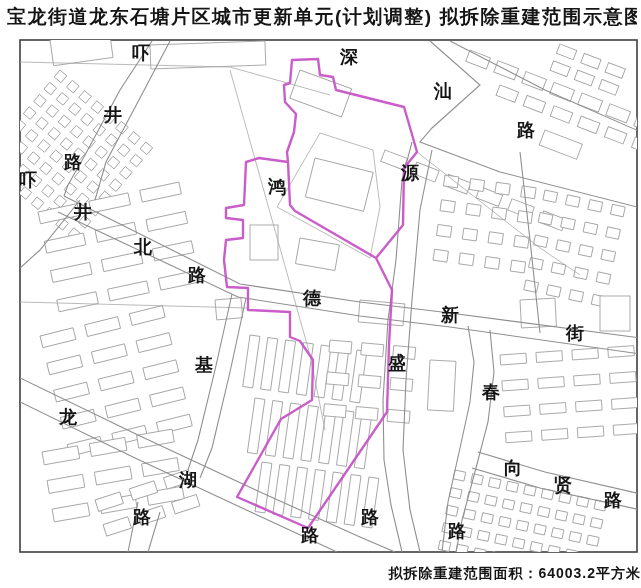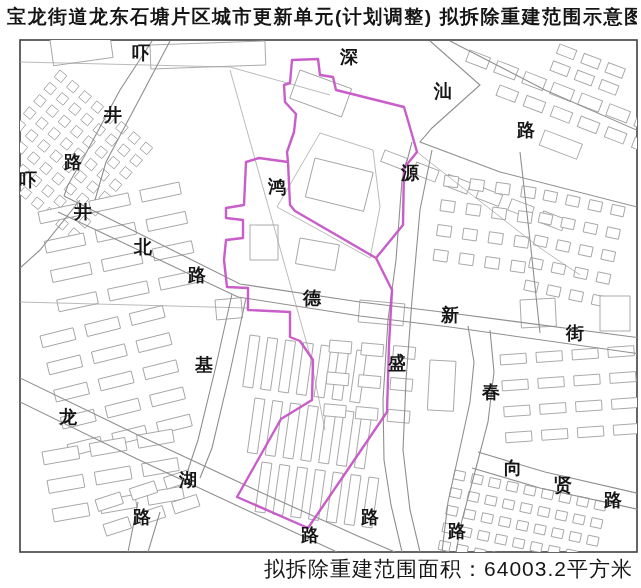--- a/index.html
+++ b/index.html
@@ -1,20 +1,20 @@
 <!DOCTYPE html>
 <html><head>
 <meta charset="utf-8">
 <style>
   html,body{margin:0;padding:0;background:#fff;}
   .stage{position:relative;width:641px;height:588px;background:#fff;overflow:hidden;
          font-family:"Liberation Sans","DejaVu Sans",sans-serif;color:#151515;}
   .title{position:absolute;top:4px;left:7px;width:630px;font-size:19px;font-weight:700;
          letter-spacing:1.5px;white-space:nowrap;overflow:hidden;}
-  .caption{position:absolute;bottom:5px;right:8px;font-size:21px;font-weight:400;letter-spacing:1px;}
+  .caption{position:absolute;bottom:5px;right:0;font-size:14px;font-weight:700;letter-spacing:1px;}
   svg{position:absolute;left:0;top:0;}
 </style>
 </head>
 <body>
 
 <div class="stage">
   <div class="title">宝龙街道龙东石塘片区城市更新单元(计划调整) 拟拆除重建范围示意图</div>
   <svg id="map" width="641" height="588" viewBox="0 0 641 588">
       <rect x="20" y="40" width="617" height="512" fill="none" stroke="#3f3f3f" stroke-width="1.6"></rect>
       <clipPath id="fr">

